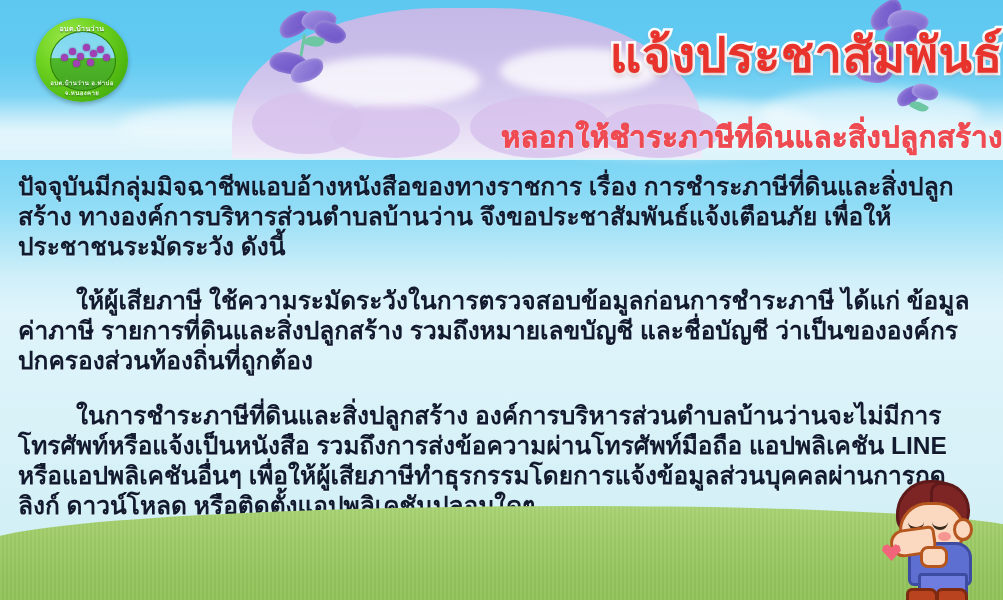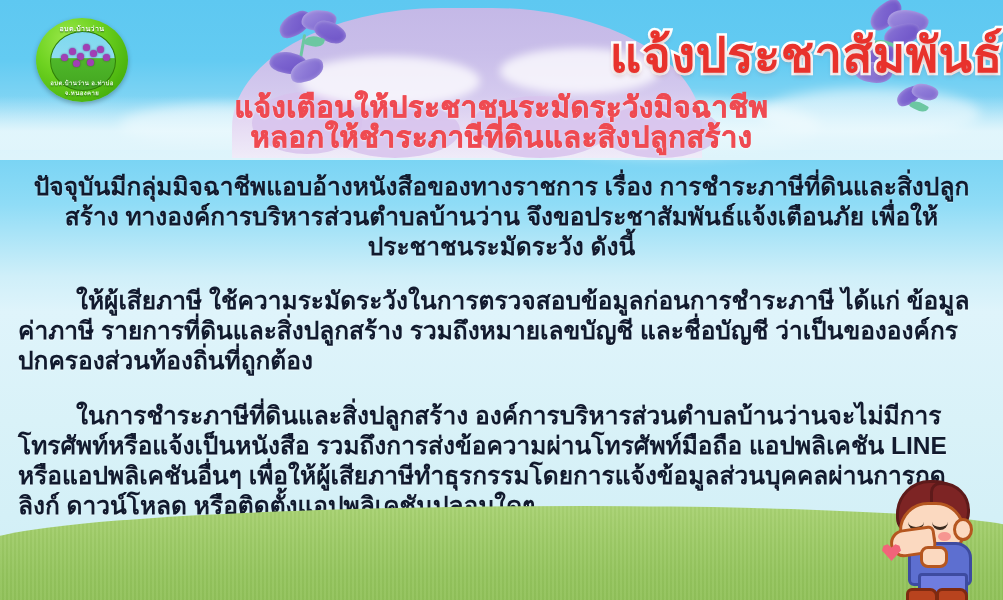--- a/index.html
+++ b/index.html
@@ -141,38 +141,38 @@
     width: 1003px;
     text-align: center;
     font-size: 29px;
     font-weight: 600;
     color: #ef4b52;
     letter-spacing: .6px;
     -webkit-text-stroke: 0.6px #ef4b52;
     text-shadow: 0 1px 2px rgba(255,255,255,.9);
   }
   .title-sub.l1 { top: 84px; }
-  .title-sub.l2 { top: 114px; }
+  .title-sub.l2 { top: 114px; text-align: right; }
 
   
   .body-wrap {
     position: absolute;
     left: 18px; top: 147px;
     width: 967px;
   }
   .para {
     color: #111a2e;
     font-size: 24.5px;
     font-weight: 700;
     line-height: 30px;
     letter-spacing: 0px;
     text-shadow: 0 1px 0 rgba(255,255,255,.45);
   }
   .para.p2, .para.p3 { margin-top: 12px; text-indent: 58px; }
-  .para.p1 { text-align: center; }
+  .para.p1 { }
 
   
   .grass {
     position: absolute;
     left: 0; top: 470px;
     width: 1003px; height: 130px;
   }
   .grass-body {
     position: absolute;
     left: -20px; top: 36px;
@@ -359,21 +359,20 @@
     <span class="petal light" style="left:-10px;top:62px;width:36px;height:21px;transform:rotate(14deg);"></span>
   </div>
 
   <div class="flower" style="left:896px;top:82px;width:50px;height:42px;">
     <span class="petal" style="left:0px;top:6px;width:26px;height:16px;transform:rotate(-22deg);"></span>
     <span class="petal light" style="left:16px;top:2px;width:26px;height:16px;transform:rotate(24deg);"></span>
     <span class="leafy" style="left:14px;top:20px;width:18px;height:9px;transform:rotate(30deg);"></span>
   </div>
 
   <div class="title-main">แจ้งประชาสัมพันธ์</div>
-  <div class="title-sub l1">แจ้งเตือนให้ประชาชนระมัดระวังมิจฉาชีพ</div>
   <div class="title-sub l2">หลอกให้ชำระภาษีที่ดินและสิ่งปลูกสร้าง</div>
 
   <div class="body-wrap">
     <p class="para p1">ปัจจุบันมีกลุ่มมิจฉาชีพแอบอ้างหนังสือของทางราชการ เรื่อง การชำระภาษีที่ดินและสิ่งปลูกสร้าง ทางองค์การบริหารส่วนตำบลบ้านว่าน จึงขอประชาสัมพันธ์แจ้งเตือนภัย เพื่อให้ประชาชนระมัดระวัง ดังนี้</p>
     <p class="para p3">ให้ผู้เสียภาษี ใช้ความระมัดระวังในการตรวจสอบข้อมูลก่อนการชำระภาษี ได้แก่ ข้อมูลค่าภาษี รายการที่ดินและสิ่งปลูกสร้าง รวมถึงหมายเลขบัญชี และชื่อบัญชี ว่าเป็นขององค์กรปกครองส่วนท้องถิ่นที่ถูกต้อง</p>
     <p class="para p2">ในการชำระภาษีที่ดินและสิ่งปลูกสร้าง องค์การบริหารส่วนตำบลบ้านว่านจะไม่มีการโทรศัพท์หรือแจ้งเป็นหนังสือ รวมถึงการส่งข้อความผ่านโทรศัพท์มือถือ แอปพลิเคชัน LINE หรือแอปพลิเคชันอื่นๆ เพื่อให้ผู้เสียภาษีทำธุรกรรมโดยการแจ้งข้อมูลส่วนบุคคลผ่านการกดลิงก์ ดาวน์โหลด หรือติดตั้งแอปพลิเคชันปลอมใดๆ</p>
   </div>
 
   <div class="grass">
     <div class="grass-body"></div>

